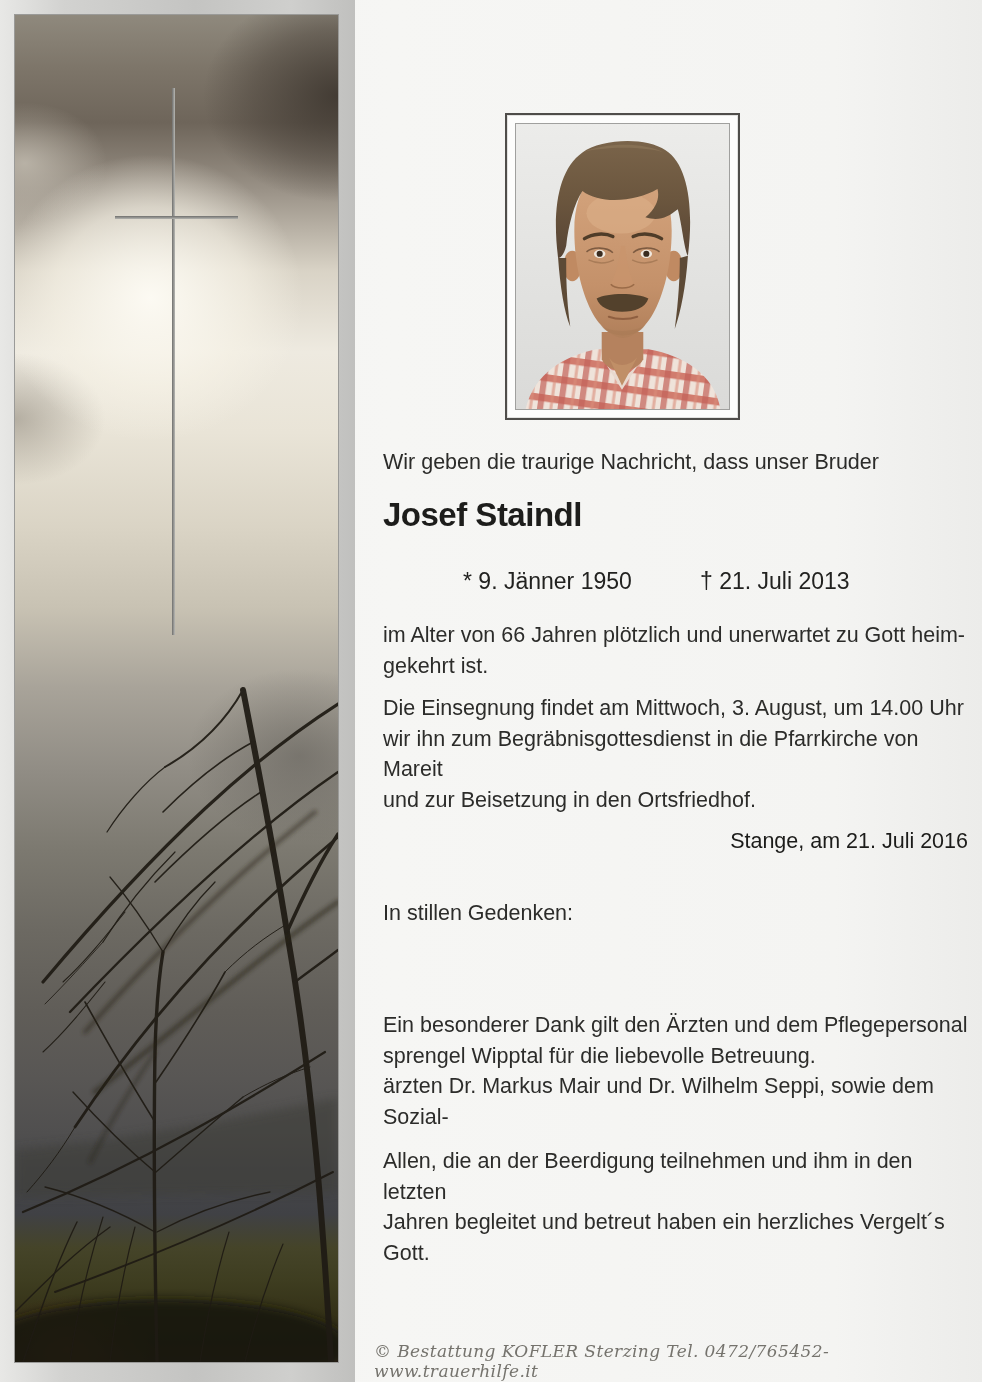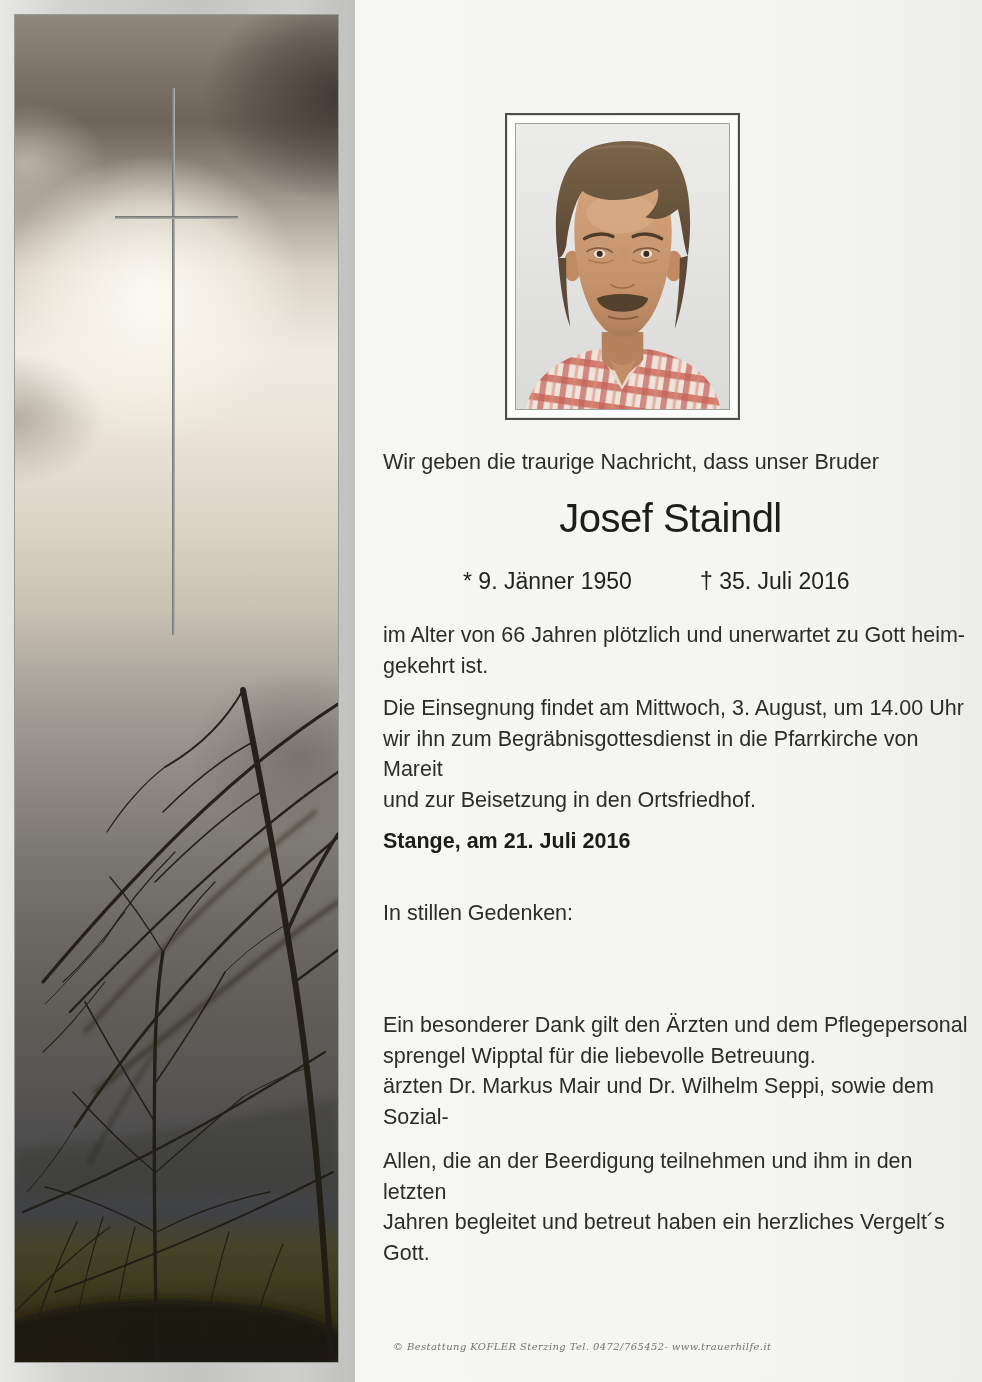--- a/index.html
+++ b/index.html
@@ -71,34 +71,33 @@
   .quote{
     left:757px;top:240px;width:215px;
     font-family:"DejaVu Serif", serif;
     font-style:italic;font-weight:600;
     font-size:19px;line-height:41px;
     color:#333129;
   }
   .intro{left:363px;top:450px;width:580px;font-size:21.5px;color:#2c2c2a;margin-left:20px;}
   .deceased-name{
     left:383px;top:496px;width:575px;
-    text-align:center;
-    font-size:40px;font-weight:400;letter-spacing:-0.5px;
+    font-size:33px;font-weight:700;letter-spacing:-0.5px;
     color:#1d1d1b;
   }
   .dates{left:383px;top:568px;width:575px;height:30px;font-size:23px;color:#222220;}
   .dates .birth{position:absolute;left:80px;top:0;}
   .dates .death{position:absolute;left:317px;top:0;}
   .para{left:383px;width:585px;font-size:21.5px;line-height:30.5px;color:#2c2c2a;}
-  .para.bold{font-weight:700;color:#1c1c1a;}
+  .para.bold{font-weight:400;color:#1c1c1a;text-align:right;}
   .footer-line{
-    left:393px;top:1341px;width:560px;
+    left:374px;top:1341px;width:560px;
     font-family:"DejaVu Serif", serif;
     font-style:italic;
-    font-size:10px;letter-spacing:.4px;
+    font-size:17px;letter-spacing:.4px;
     color:#75736d;
   }
 </style>
 </head>
 <body>
 
 <div id="card">
 
   <div class="memorial-strip">
     <div class="strip-photo">
@@ -240,21 +239,21 @@
     </div>
   </div>
 
 
   <div class="abs intro">Wir geben die traurige Nachricht, dass unser Bruder</div>
 
   <div class="abs deceased-name">Josef Staindl</div>
 
   <div class="abs dates">
     <span class="birth">* 9. Jänner 1950</span>
-    <span class="death">† 35. Juli 2016</span>
+    <span class="death">† 21. Juli 2013</span>
   </div>
 
   <div class="abs para" style="top:620px">
     <div>im Alter von 66 Jahren plötzlich und unerwartet zu Gott heim-</div>
     <div>gekehrt ist.</div>
   </div>
 
   <div class="abs para" style="top:693px">
     <div>Die Einsegnung findet am Mittwoch, 3. August, um 14.00 Uhr</div>
     <div>wir ihn zum Begräbnisgottesdienst in die Pfarrkirche von Mareit</div>

